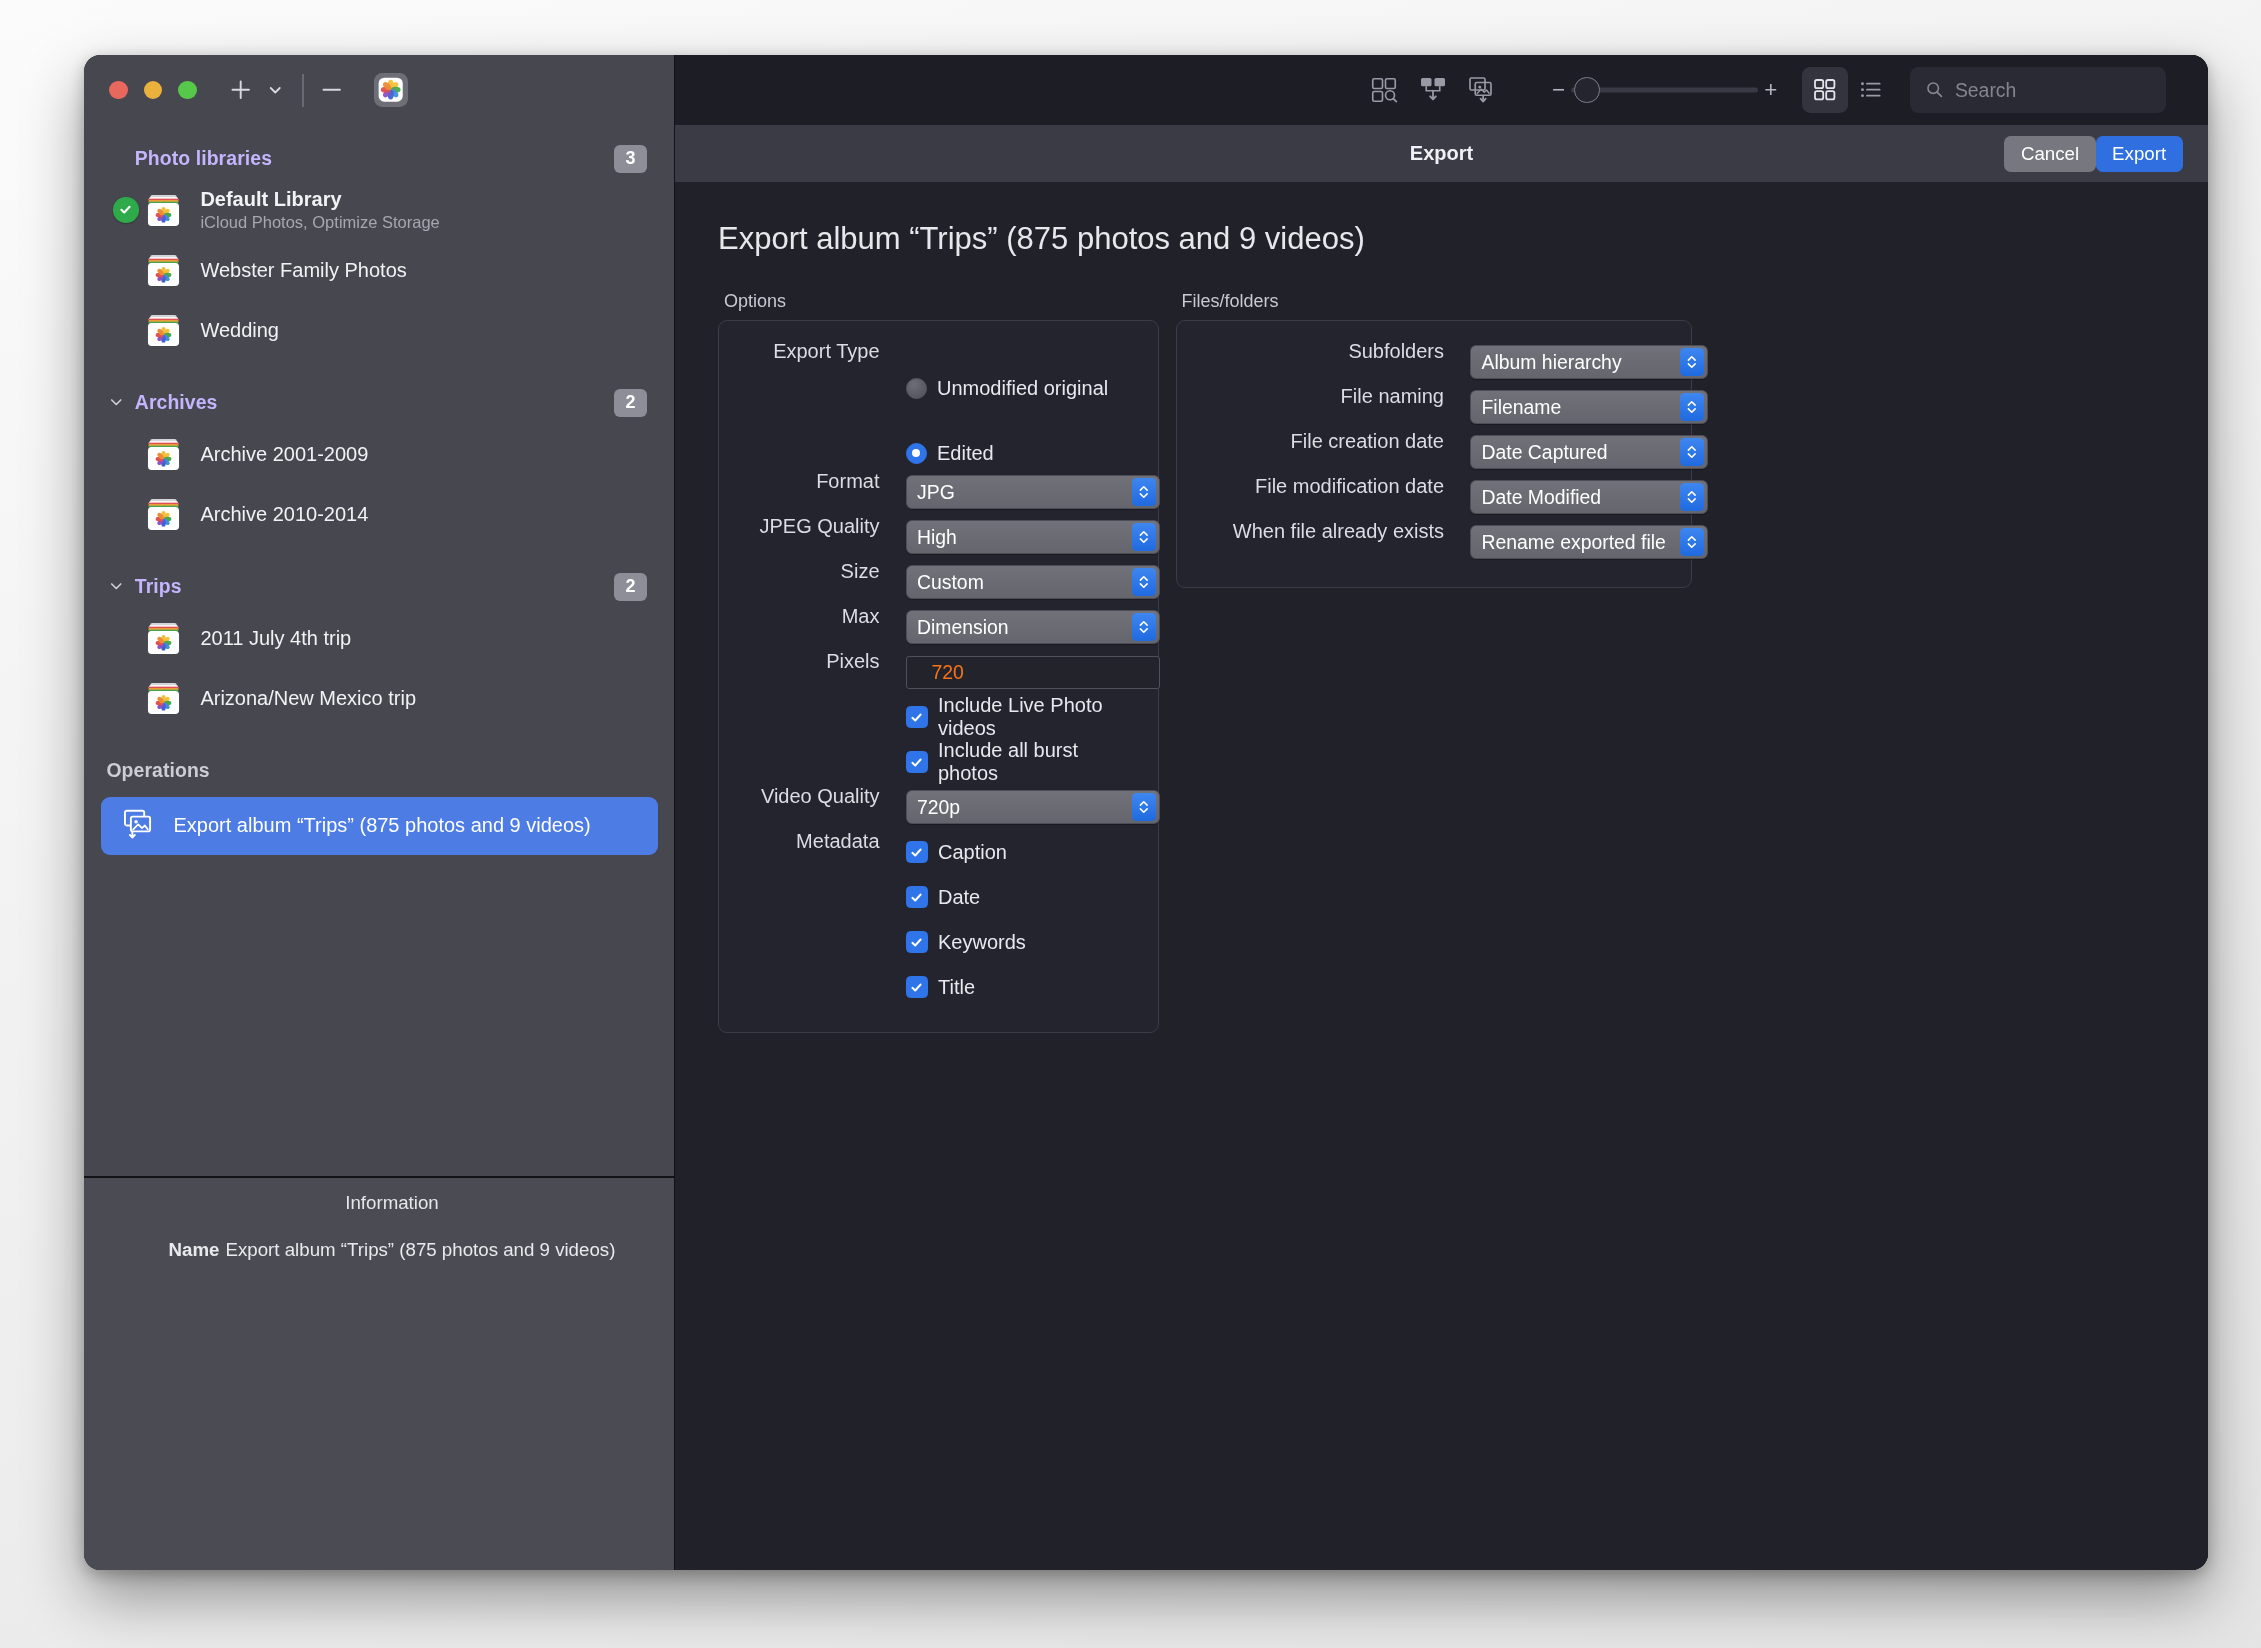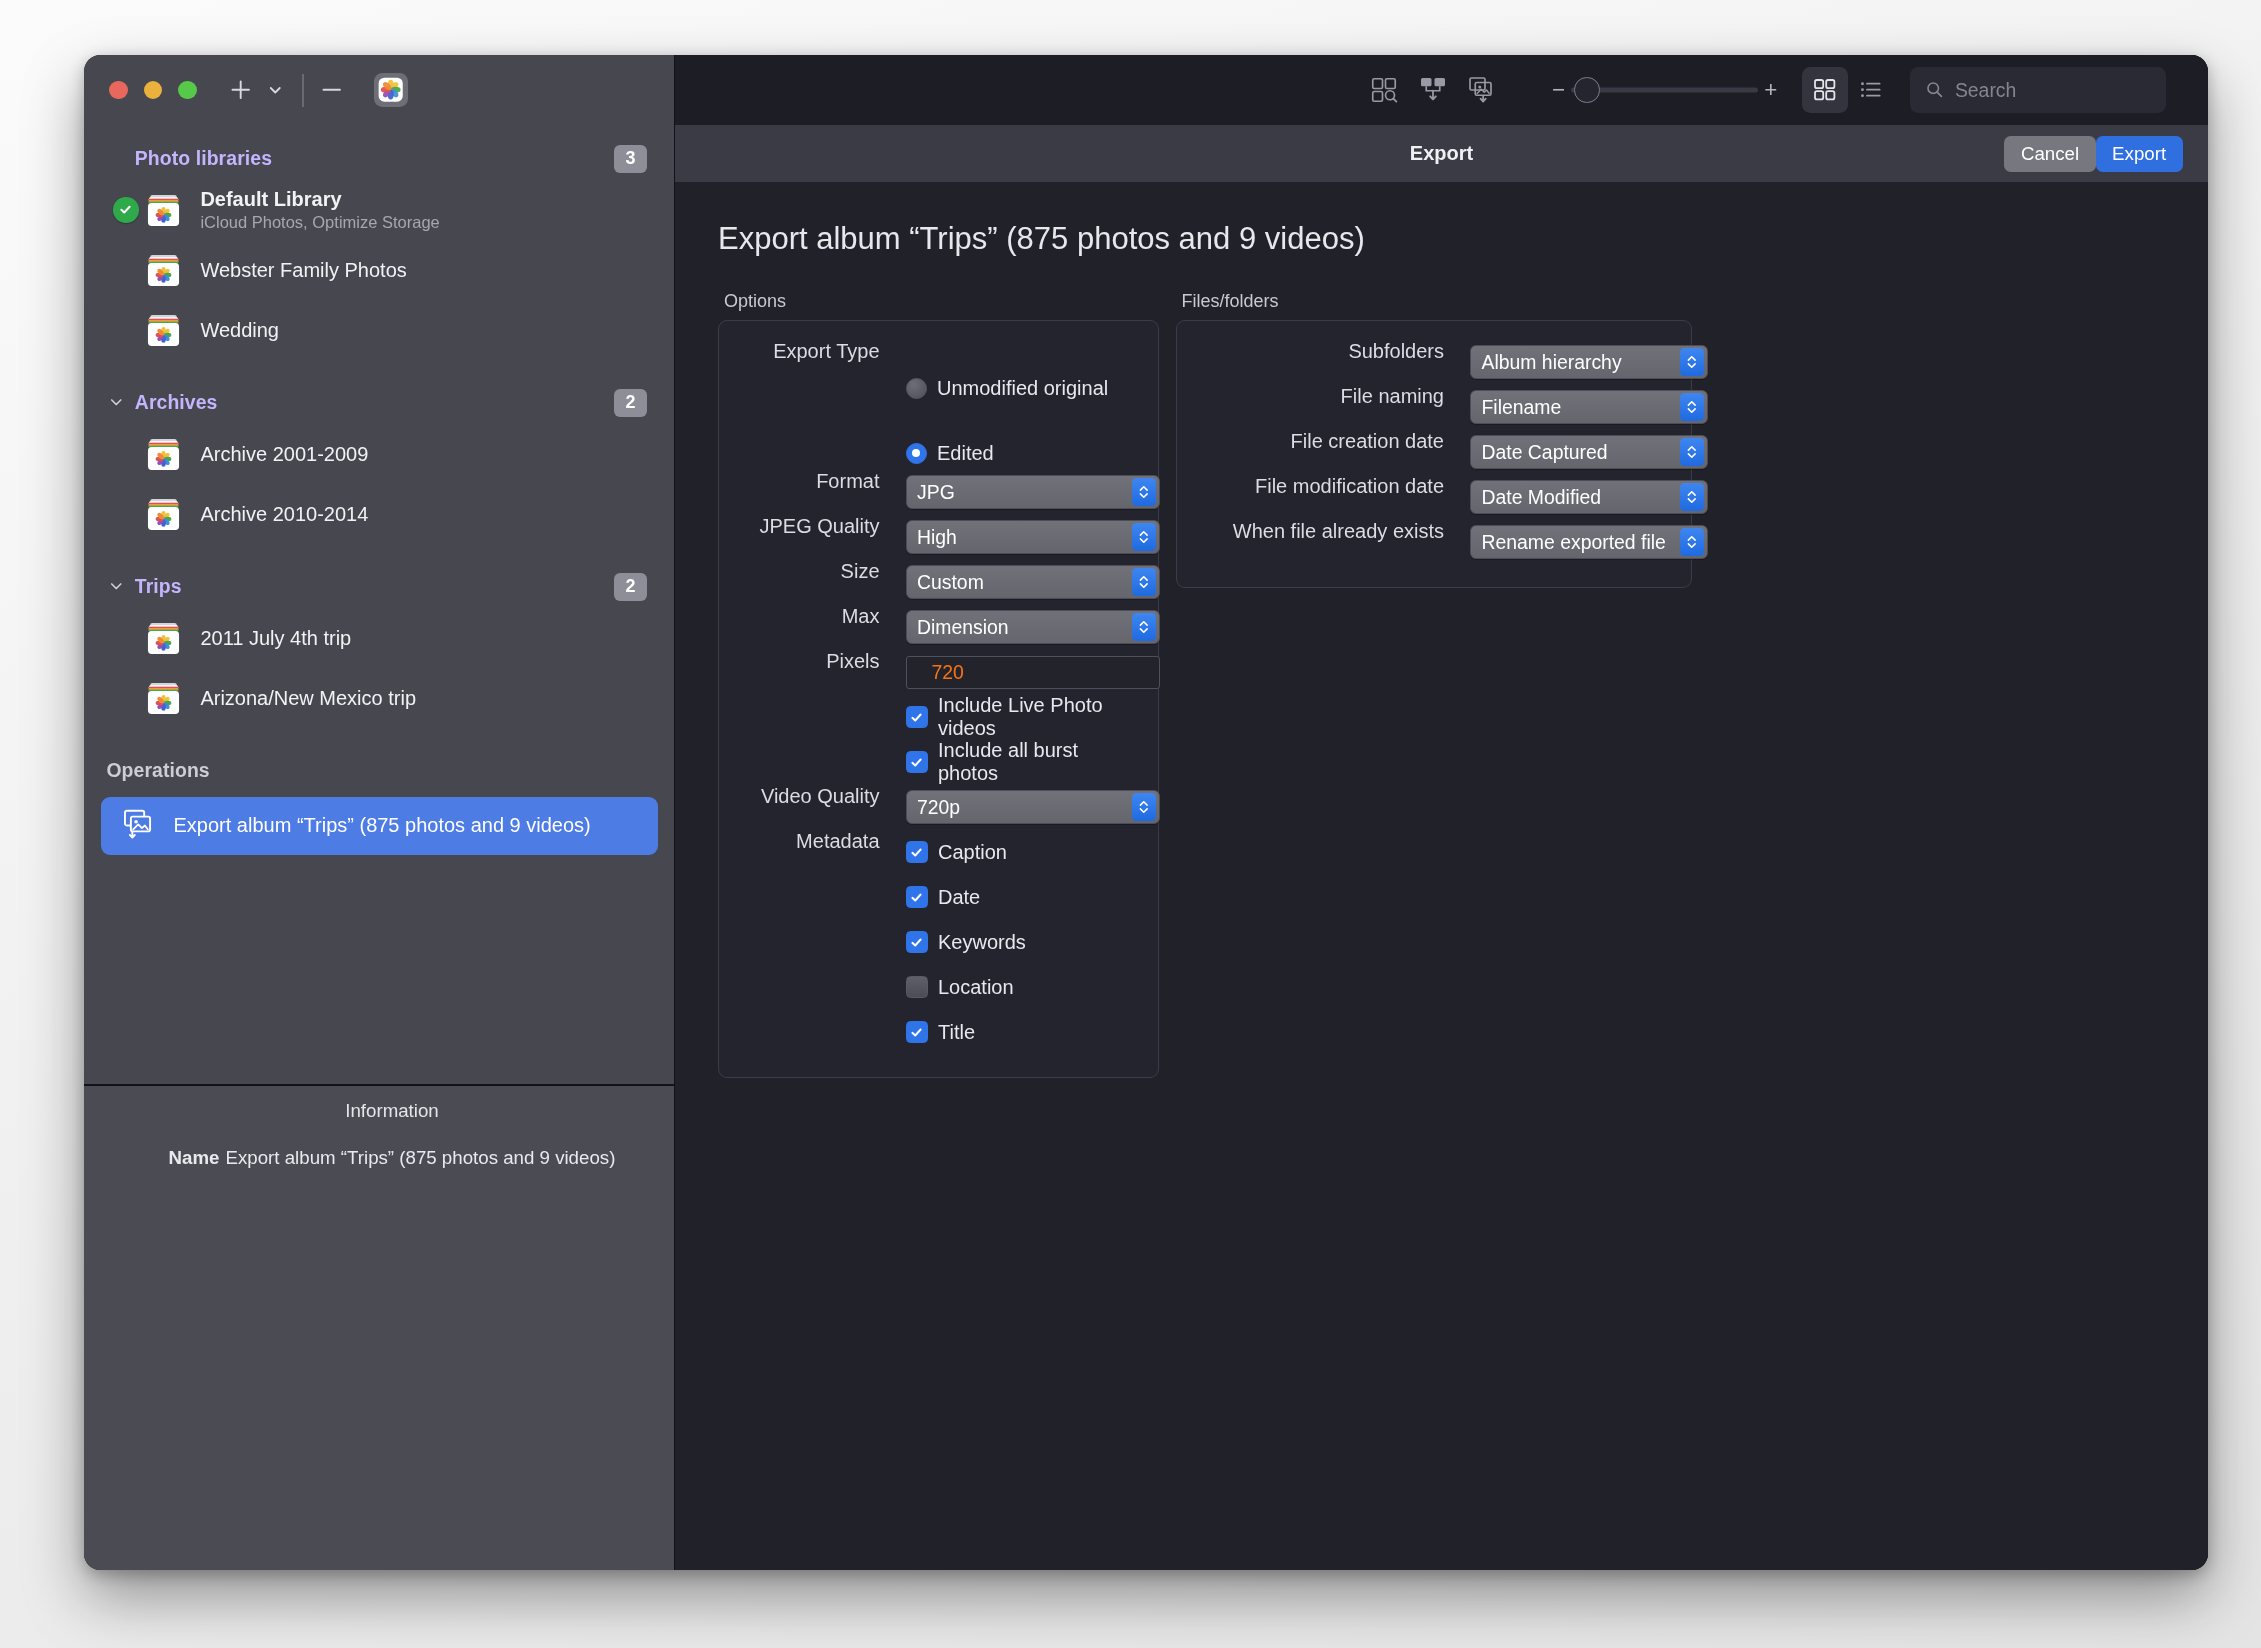--- a/index.html
+++ b/index.html
@@ -183,21 +183,21 @@
   .op-label {
     font-size: 20px;
     color: #ffffff;
   }
 
   
   #info-pane {
     flex: 0 0 auto;
     border-top: 2.2px solid #121217;
     background: #4b4b53;
-    height: 486px;
+    height: 394px;
     padding-top: 13.5px;
     padding-left: 26px;
   }
   #info-title {
     text-align: center;
     font-size: 18.7px;
     color: #e6e6ea;
     margin-bottom: 25.4px;
   }
   #info-row {
@@ -987,29 +987,20 @@
                   <div class="cbox on">
                     <svg width="15" height="15" viewBox="0 0 20 20" fill="none">
                       <path d="M4.5 10.4 L8.3 14 L15.5 6" stroke="#ffffff" stroke-width="2.6" stroke-linecap="round" stroke-linejoin="round"></path>
                     </svg>
                   </div>
                   <div class="opt-text">Keywords</div>
                 </div>
               </div>
             </div>
 
-            <div class="frow">
-              <div class="flabel"></div>
-              <div class="fctl">
-                <div class="check-line">
-                  <div class="cbox"></div>
-                  <div class="opt-text">Location</div>
-                </div>
-              </div>
-            </div>
 
             <div class="frow">
               <div class="flabel"></div>
               <div class="fctl">
                 <div class="check-line">
                   <div class="cbox on">
                     <svg width="15" height="15" viewBox="0 0 20 20" fill="none">
                       <path d="M4.5 10.4 L8.3 14 L15.5 6" stroke="#ffffff" stroke-width="2.6" stroke-linecap="round" stroke-linejoin="round"></path>
                     </svg>
                   </div>

